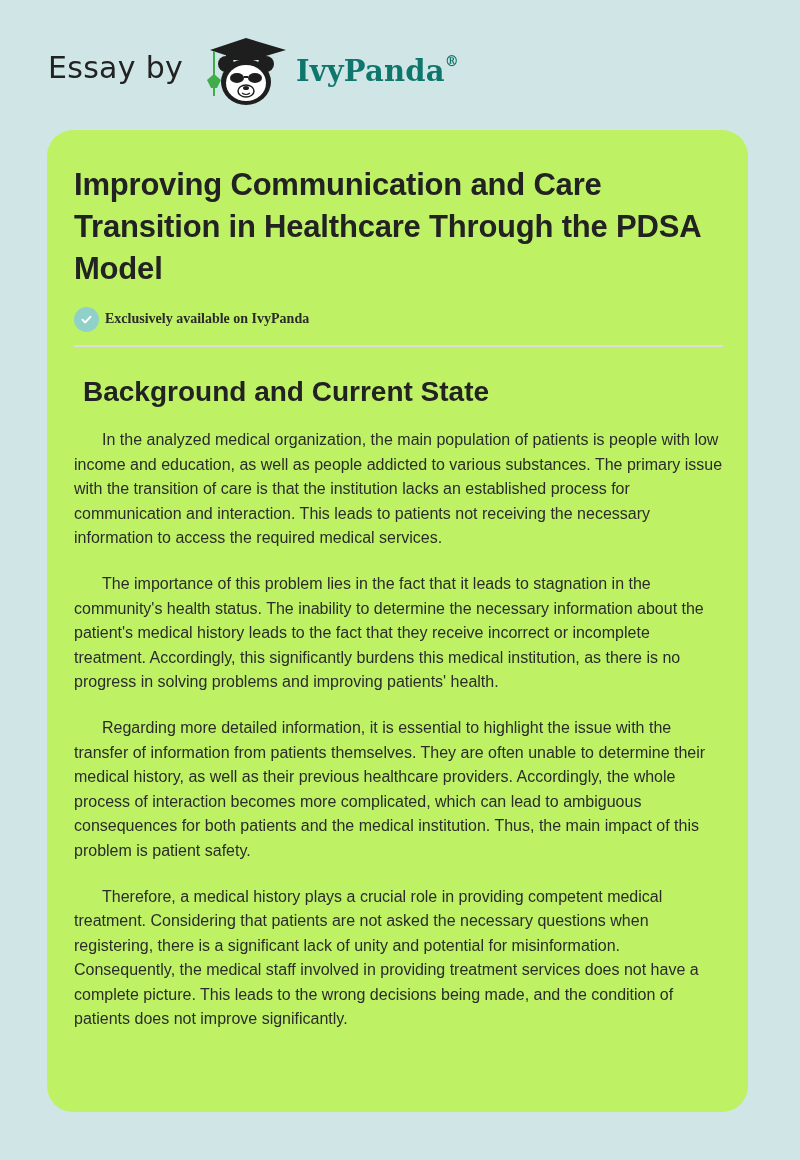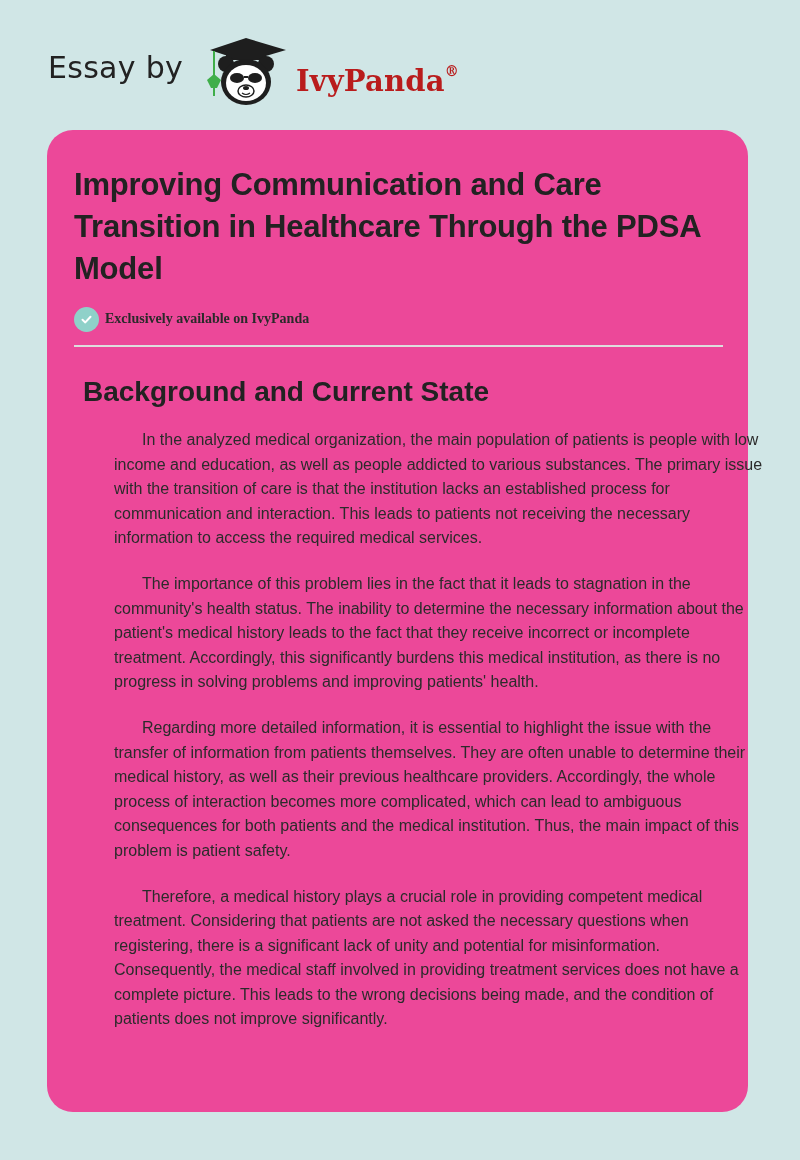--- a/index.html
+++ b/index.html
@@ -37,37 +37,36 @@
       width: 90px;
       height: 72px;
     }
     .brand {
       position: absolute;
       left: 296px;
       top: 54px;
       font-family: "DejaVu Serif", serif;
       font-weight: bold;
       font-size: 29px;
-      color: #b91c1c;
+      color: #0f766e;
       letter-spacing: 0.2px;
-      margin-top: 10px;
     }
     .brand sup {
       font-size: 14px;
       position: relative;
       top: -4px;
       font-weight: bold;
     }
     .card {
       position: absolute;
       left: 47px;
       top: 130px;
       width: 701px;
       height: 982px;
-      background: #ec4899;
+      background: #bef264;
       border-radius: 26px;
     }
     .title {
       position: absolute;
       left: 27px;
       top: 34px;
       width: 640px;
       margin: 0;
       font-size: 31px;
       line-height: 42px;
@@ -114,21 +113,20 @@
       margin: 9px;
       font-size: 28px;
       font-weight: bold;
       color: #222;
     }
     .body-text {
       position: absolute;
       left: 27px;
       top: 298px;
       width: 650px;
-      margin-left: 40px;
     }
     .body-text p {
       margin: 0 0 21px 0;
       font-size: 16px;
       line-height: 24.6px;
       color: #2b2b2b;
       text-indent: 28px;
     }
   </style>
 </head>

